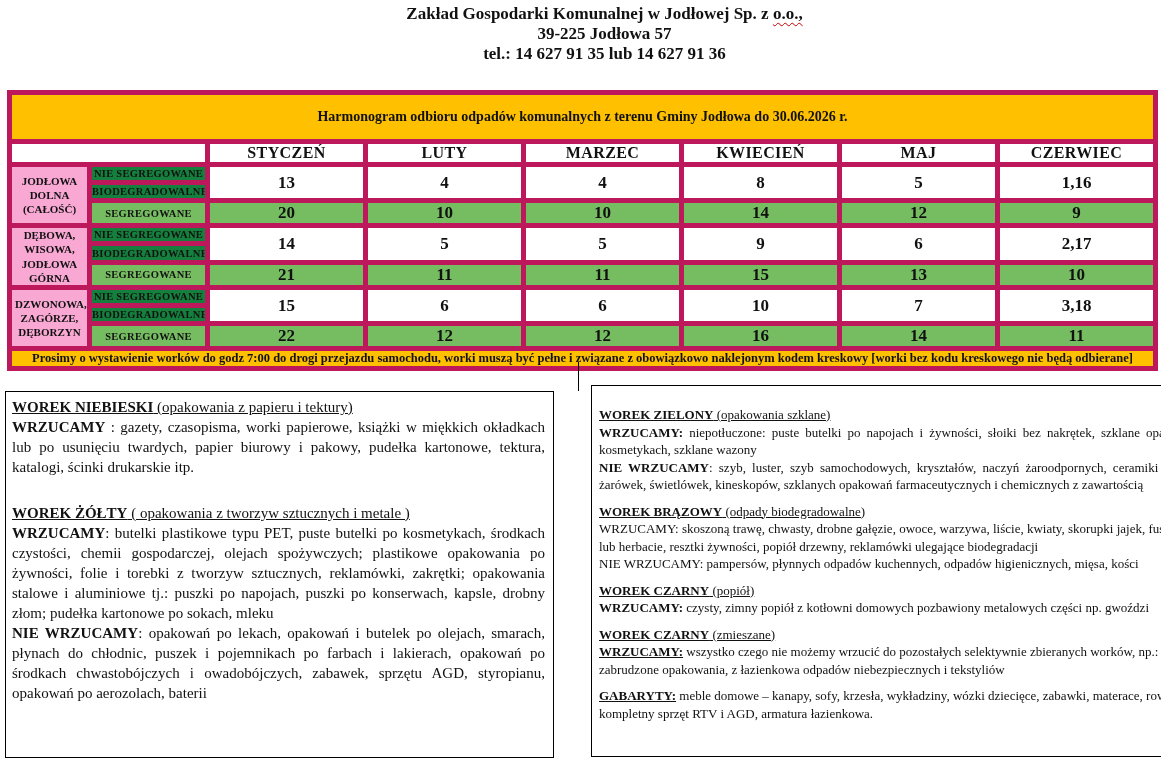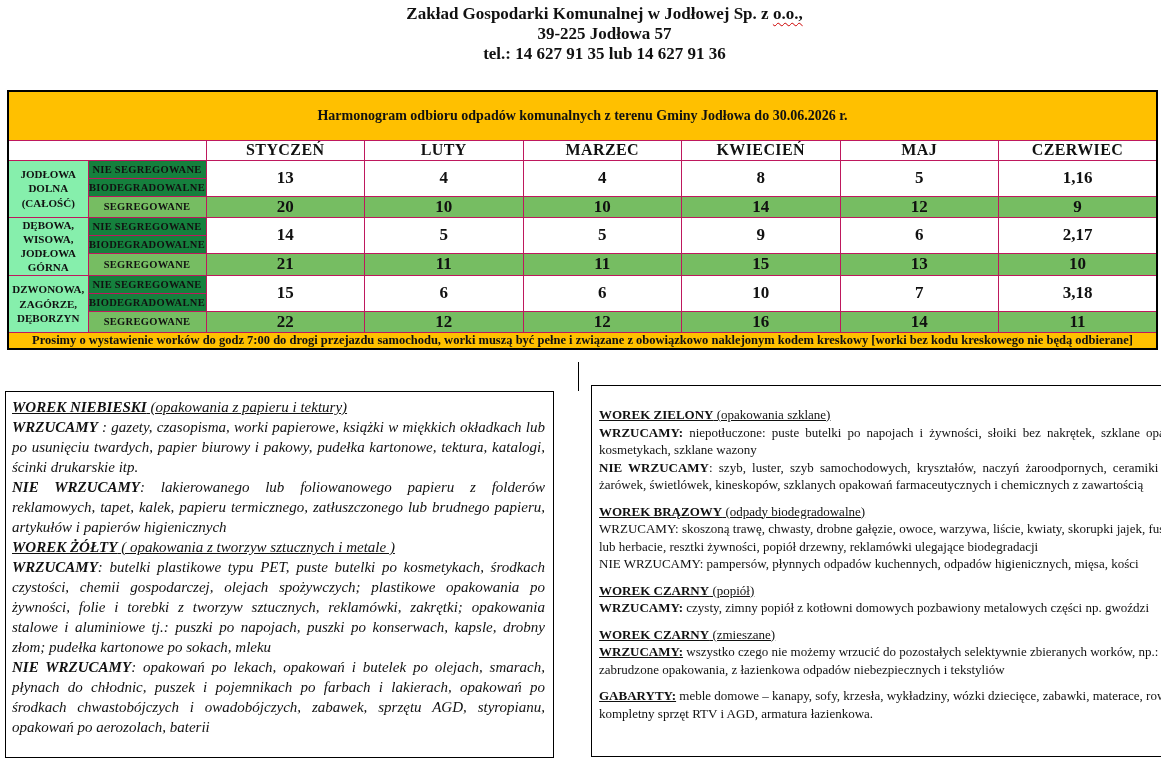--- a/index.html
+++ b/index.html
@@ -17,53 +17,53 @@
     text-align: center; font-weight: bold; font-size: 17px; line-height: 20px; padding-left: 48px;
   }
   .squiggle { text-decoration: underline wavy #cc0000 1px; text-underline-offset: 3px; }
 
   
   table.sched {
     position: absolute; left: 7px; top: 90px; width: 1151px;
     border-collapse: collapse; table-layout: fixed;
     border: 2px solid #000;
   }
-  table.sched td { border: 1px solid #be185d; text-align: center; vertical-align: middle; overflow: hidden; }
+  table.sched td { border: 5px solid #be185d; text-align: center; vertical-align: middle; overflow: hidden; }
   col.c-area { width: 80px; }
   col.c-type { width: 118px; }
   .banner-cell {
     background: #FFC000; height: 49px;
     font-weight: bold; font-size: 14px;
   }
   .month-cell { height: 20px; font-weight: bold; font-size: 16px; letter-spacing: .4px; background:#fff; }
   .blank-cell { background: #fff; }
   .area-cell {
-    background: #86efac; font-weight: bold; font-size: 11px; line-height: 1.3;
+    background: #f9a8d4; font-weight: bold; font-size: 11px; line-height: 1.3;
     padding: 0 3px;
     font-family: Liberation Serif, serif;
   }
   .type-cell { font-weight: bold; font-size: 10.5px; letter-spacing: .3px; height: 18px; background:#15803d; }
   .day-cell  { font-weight: bold; font-size: 17px; background:#fff; }
   .seg-row td { background: #76BD62; height: 20px; }
   .note-cell {
     background: #FFC000; height: 16px;
     font-weight: bold; font-size: 12.5px;
   }
 
   
   .divider-tick { position: absolute; left: 578px; top: 362px; width: 1px; height: 29px; background: #000; }
 
   
   .textbox { position: absolute; border: 1px solid #000; background: #fff; }
   .box-left  { left: 5px;  top: 391px; width: 549px; height: 367px; padding: 5px 8px 0 6px;
-               font-size: 15px; line-height: 20px; font-style: italic; }
+               font-size: 15px; line-height: 20px; }
   .box-right { left: 591px; top: 385px; width: 646px; height: 372px; padding: 20px 8px 0 7px;
                font-size: 13px; line-height: 17.5px; }
   .sec { margin-top: 0; }
-  .box-left .sec + .sec { }
+  .box-left .sec + .sec { margin-top: 26px; }
   .box-right .sec + .sec { margin-top: 9px; }
   .sec-title { text-decoration: underline; }
   .t-bold { font-weight: bold; }
   .lead-b { font-weight: bold; }
   .lead-bu { font-weight: bold; text-decoration: underline; }
   .just { text-align: justify; }
 </style>
 </head>
 <body>
 
@@ -172,21 +172,20 @@
   </tr>
 </tbody>
   </table>
 
 <div class="divider-tick"></div>
 
 <div class="textbox box-left">
   <div class="sec">
     <div><span class="sec-title"><span class="t-bold">WOREK NIEBIESKI</span><span> (opakowania z papieru i tektury)</span></span></div>
     <p class="just"><span class="lead-b">WRZUCAMY</span><span> : gazety, czasopisma, worki papierowe, książki w miękkich okładkach lub po usunięciu twardych, papier biurowy i pakowy, pudełka kartonowe, tektura, katalogi, ścinki drukarskie itp.</span></p>
-    <p class="just"><span class="lead-b">NIE WRZUCAMY</span><span>: lakierowanego lub foliowanowego papieru z folderów reklamowych, tapet, kalek, papieru termicznego, zatłuszczonego lub brudnego papieru, artykułów i papierów higienicznych</span></p>
   </div>
   <div class="sec">
     <div><span class="sec-title"><span class="t-bold">WOREK ŻÓŁTY</span><span> ( opakowania z tworzyw sztucznych i metale )</span></span></div>
     <p class="just"><span class="lead-b">WRZUCAMY</span><span>: butelki plastikowe typu PET, puste butelki po kosmetykach, środkach czystości, chemii gospodarczej, olejach spożywczych; plastikowe opakowania po żywności, folie i torebki z tworzyw sztucznych, reklamówki, zakrętki; opakowania stalowe i aluminiowe tj.: puszki po napojach, puszki po konserwach, kapsle, drobny złom; pudełka kartonowe po sokach, mleku</span></p>
     <p class="just"><span class="lead-b">NIE WRZUCAMY</span><span>: opakowań po lekach, opakowań i butelek po olejach, smarach, płynach do chłodnic, puszek i pojemnikach po farbach i lakierach, opakowań po środkach chwastobójczych i owadobójczych, zabawek, sprzętu AGD, styropianu, opakowań po aerozolach, baterii</span></p>
   </div>
 </div>
 
 <div class="textbox box-right">
   <div class="sec">

